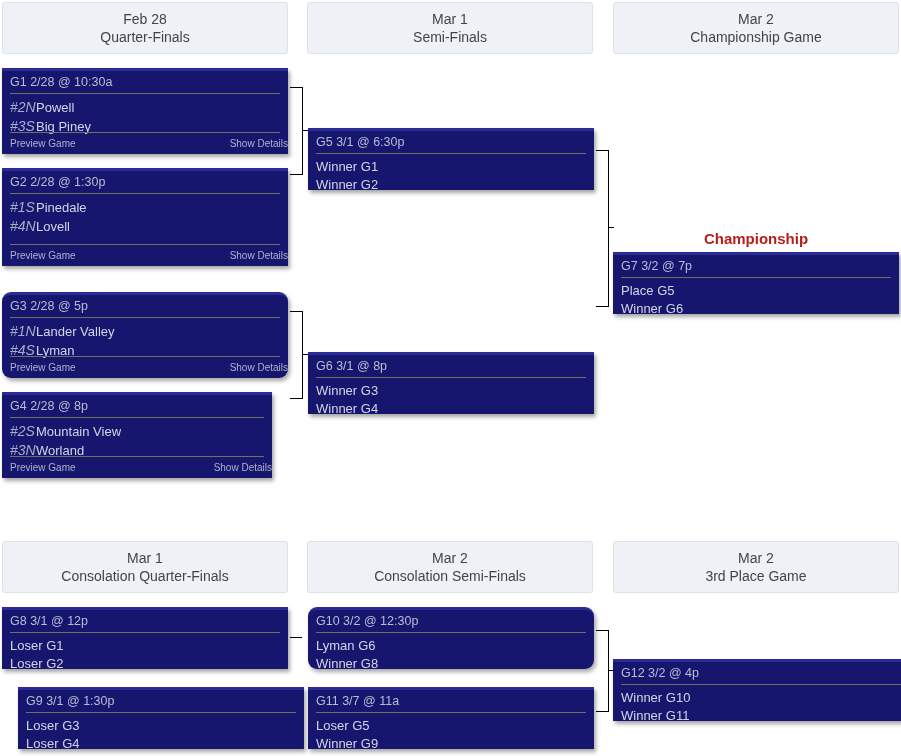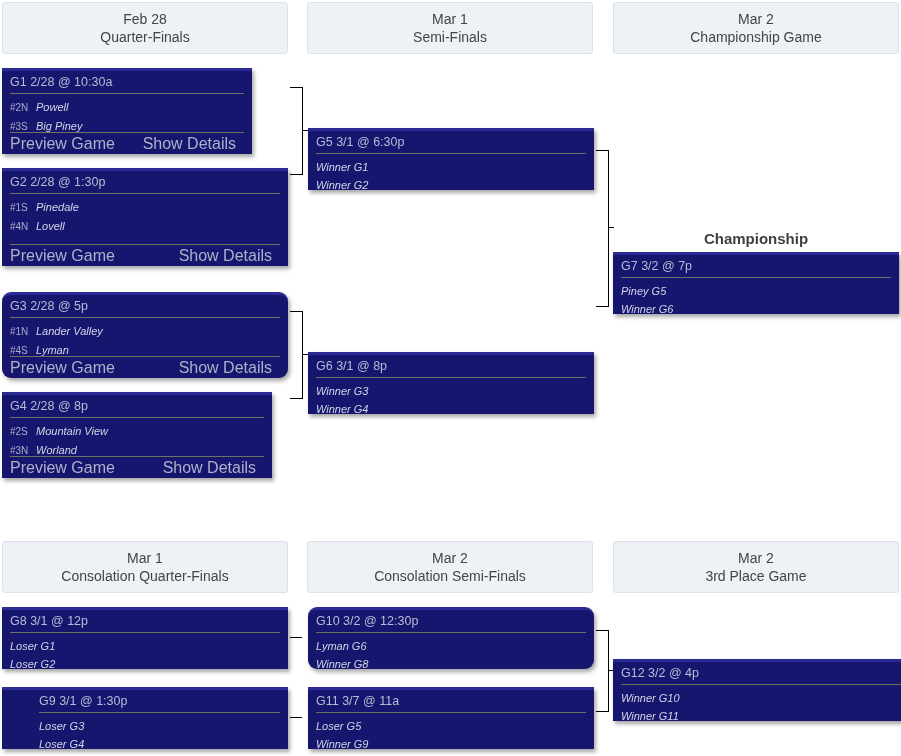--- a/index.html
+++ b/index.html
@@ -61,52 +61,53 @@
   }
   .gc-team {
     line-height: 18px;
     white-space: nowrap;
     color: #d3d5e6;
     font-size: 13px;
   }
   .gc-seed {
     display: inline-block;
     min-width: 26px;
-    font-size: 10px;
+    font-size: 14px;
     color: #a9acc6;
     letter-spacing: 0;
-  }
-  .gc-team-name { font-size: 11px; font-style: italic; }
+    font-style: italic;
+  }
+  .gc-team-name { font-size: 13px; }
   .gc-footer {
     position: absolute;
     left: 0; right: 0; bottom: 0;
     height: 22px;
   }
   .gc-footer-rule {
     height: 1px;
     margin: 0 8px;
     background: #6f7260;
   }
   .gc-footer-row {
     display: flex;
     justify-content: space-between;
-    padding: 3px 16px 0 8px;
-    font-size: 16px;
+    padding: 3px 0 0 8px;
+    font-size: 10px;
     color: #aeb1c9;
     line-height: 15px;
   }
   .gc-footer-row span { cursor: pointer; }
 
   
   .section-label {
     position: absolute;
     text-align: center;
     font-size: 15px;
     font-weight: bold;
-    color: #404040;
+    color: #b91c1c;
     line-height: 20px;
   }
 
   
   .connector {
     position: absolute;
     border-color: #000000;
     border-style: solid;
     border-width: 0;
   }
@@ -157,21 +158,21 @@
 
   <div class="connector" style="left:290px; top:637px; width:12px; height:0; border-top-width:1px;"></div>
   <div class="connector" style="left:290px; top:717px; width:12px; height:0; border-top-width:1px;"></div>
 
   <div class="connector" style="left:596px; top:630px; width:12px; height:80px; border-top-width:1px; border-right-width:1px; border-bottom-width:1px;"></div>
   <div class="connector" style="left:608px; top:670px; width:6px; height:0; border-top-width:1px;"></div>
 
   <div class="section-label" style="left:613px; top:229px; width:286px;">Championship</div>
   <div class="section-label" style="left:613px; top:636px; width:286px;margin-top:37px;">3rd Place</div>
 
-  <div class="game-card" style="left:2px; top:68px; width:250px; height:86px;">
+  <div class="game-card" style="left:2px; top:68px; width:286px; height:86px;">
     <div class="gc-title">G1 2/28 @ 10:30a</div>
     <div class="gc-rule"></div>
     <div class="gc-teams">
       <div class="gc-team">
         <span class="gc-seed">#2N</span><span class="gc-team-name">Powell</span>
       </div>
       <div class="gc-team">
         <span class="gc-seed">#3S</span><span class="gc-team-name">Big Piney</span>
       </div>
     </div>
@@ -268,42 +269,42 @@
         <span class="gc-team-name">Winner G4</span>
       </div>
     </div>
   </div>
 
   <div class="game-card" style="left:613px; top:252px; width:286px; height:62px;">
     <div class="gc-title">G7 3/2 @ 7p</div>
     <div class="gc-rule"></div>
     <div class="gc-teams">
       <div class="gc-team">
-        <span class="gc-team-name">Piney G5</span>
+        <span class="gc-team-name">Place G5</span>
       </div>
       <div class="gc-team">
         <span class="gc-team-name">Winner G6</span>
       </div>
     </div>
   </div>
 
   <div class="game-card" style="left:2px; top:607px; width:286px; height:62px;">
     <div class="gc-title">G8 3/1 @ 12p</div>
     <div class="gc-rule"></div>
     <div class="gc-teams">
       <div class="gc-team">
         <span class="gc-team-name">Loser G1</span>
       </div>
       <div class="gc-team">
         <span class="gc-team-name">Loser G2</span>
       </div>
     </div>
   </div>
 
-  <div class="game-card" style="left:2px; top:687px; width:286px; height:62px;padding-left:29px;">
+  <div class="game-card" style="left:18px; top:687px; width:286px; height:62px;">
     <div class="gc-title">G9 3/1 @ 1:30p</div>
     <div class="gc-rule"></div>
     <div class="gc-teams">
       <div class="gc-team">
         <span class="gc-team-name">Loser G3</span>
       </div>
       <div class="gc-team">
         <span class="gc-team-name">Loser G4</span>
       </div>
     </div>

